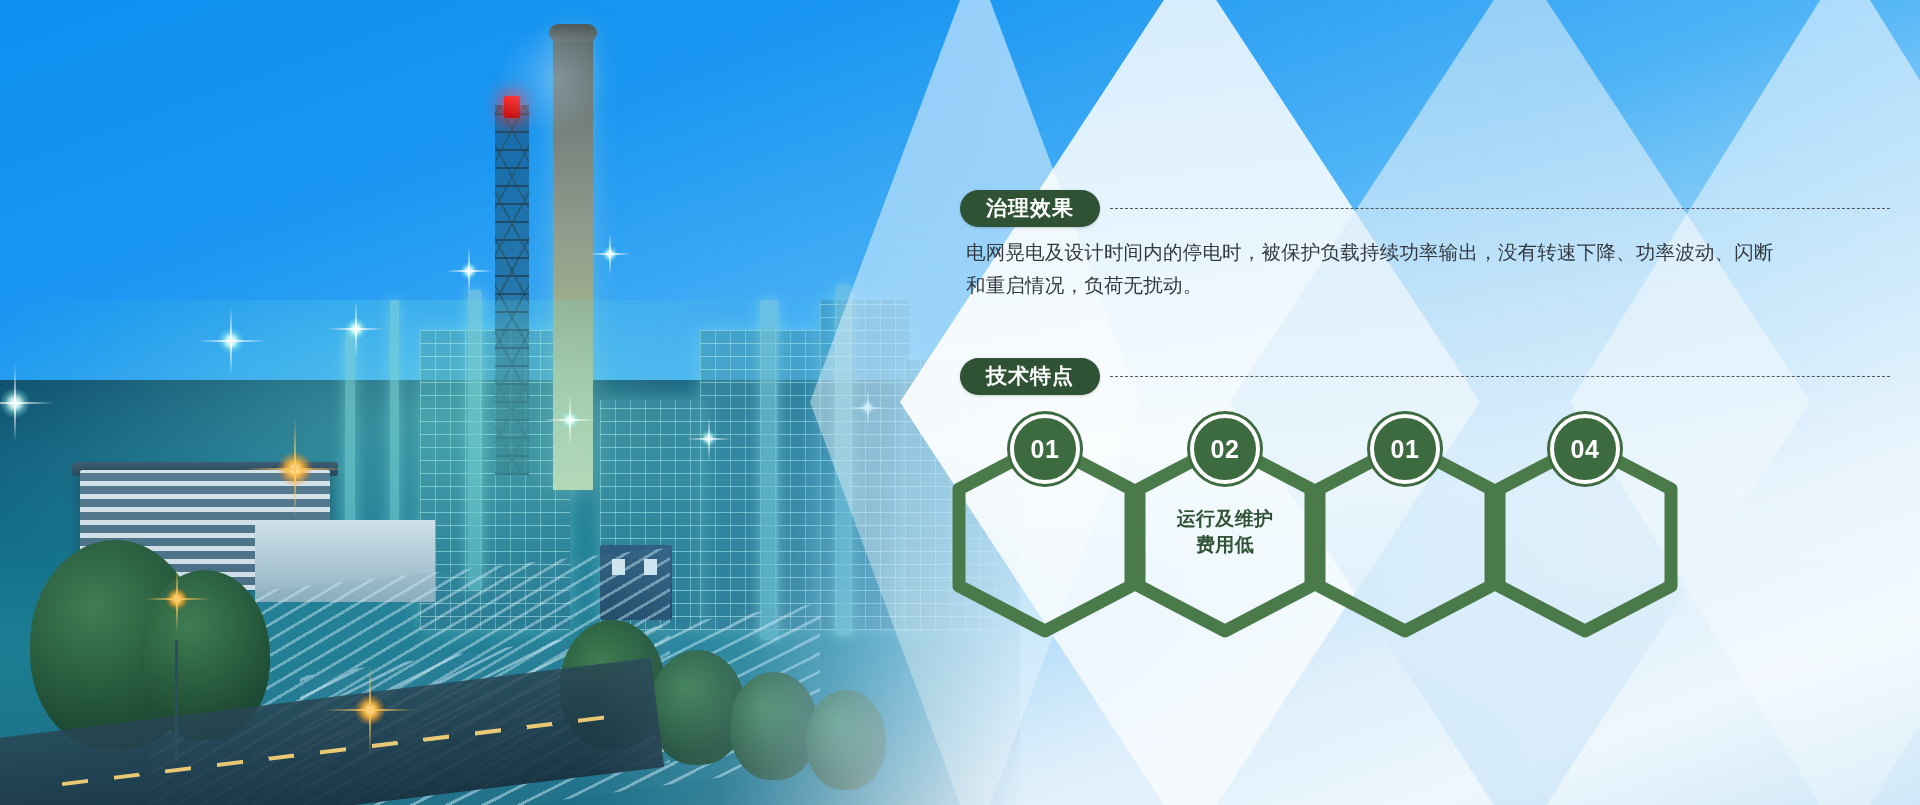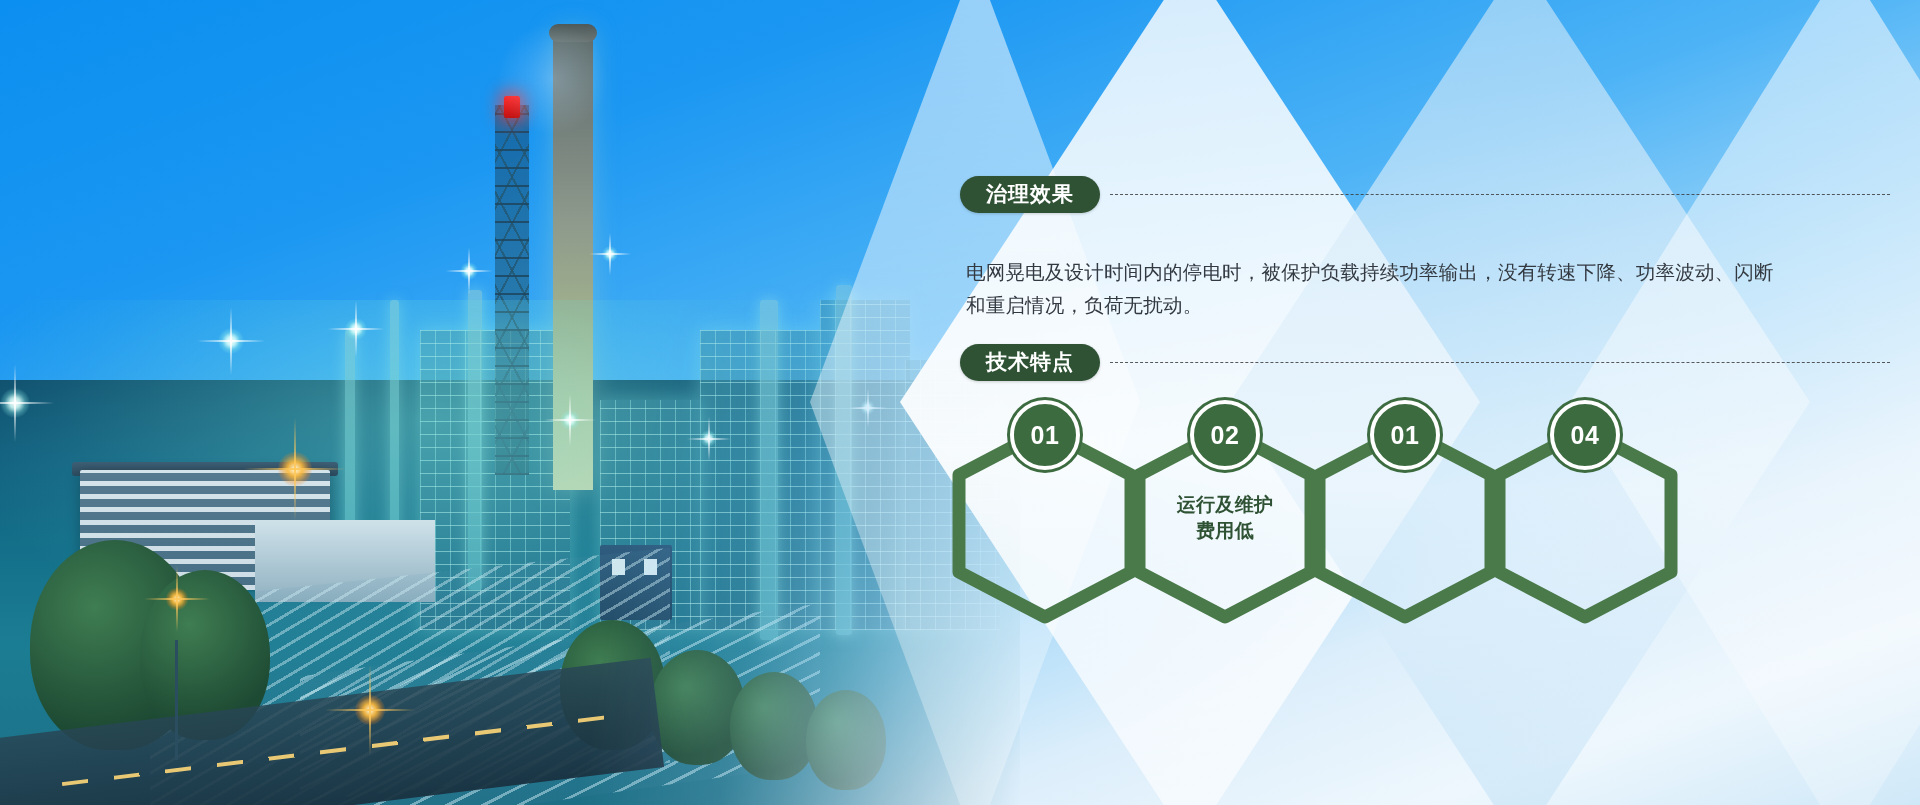--- a/index.html
+++ b/index.html
@@ -137,40 +137,39 @@
     background:radial-gradient(circle,#fff6d8 0%,rgba(255,186,60,.9) 30%,rgba(255,140,20,.30) 58%,transparent 76%);
   }
   .amber2::before,.amber2::after{content:"";position:absolute;left:50%;top:50%;transform:translate(-50%,-50%);}
   .amber2::before{width:300%;height:2px;background:linear-gradient(90deg,transparent,rgba(255,200,90,.95),transparent);}
   .amber2::after{width:2px;height:300%;background:linear-gradient(180deg,transparent,rgba(255,200,90,.95),transparent);}
 
   
   .diamonds{position:absolute;right:0;top:0;width:1200px;height:805px;overflow:hidden;}
 
   
-  .content{position:absolute;left:0;top:0;width:1920px;height:664px;}
+  .content{position:absolute;left:0;top:14px;width:1920px;height:664px;}
 
   .section-head{position:absolute;display:flex;align-items:center;width:1000px;}
   .pill{
     background:#2e5233;color:#ffffff;
     border-radius:20px;
     padding:7px 26px 9px 26px;
     font-size:21px;font-weight:bold;letter-spacing:1px;
     line-height:1;white-space:nowrap;
     box-shadow:0 1px 3px rgba(0,0,0,.18);
   }
   .dash{
     flex:1;height:0;border-top:1.6px dashed #3d3d3d;margin-left:10px;opacity:.85;
   }
 
   .para{
     position:absolute;left:966px;top:222px;width:820px;
     font-size:19.5px;line-height:33px;color:#333941;
     letter-spacing:.2px;
-    margin-top:34px;
   }
 
   
   .hexrow{position:absolute;left:945px;top:400px;width:900px;height:230px;}
   .hexitem{position:absolute;width:200px;height:225px;}
   .hexsvg{position:absolute;left:0;top:22px;width:200px;height:203px;}
   .hexlabel{
     position:absolute;left:0;top:92px;width:200px;
     text-align:center;color:#2e5233;
     font-size:19px;font-weight:bold;line-height:26px;

